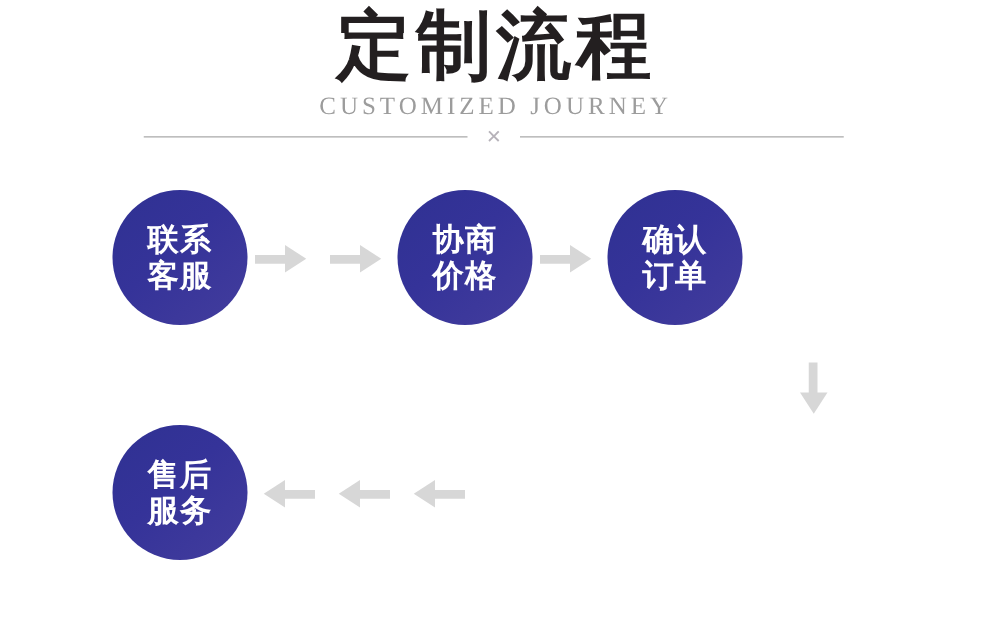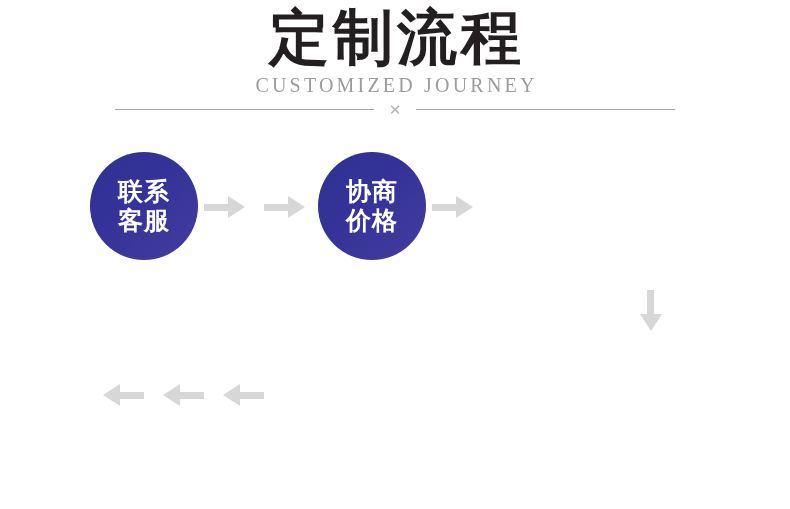--- a/index.html
+++ b/index.html
@@ -204,32 +204,40 @@
     <div class="node">
       <span class="node-label">协商</span>
       <span class="node-label">价格</span>
     </div>
 
     <div class="arrow-h arrow-right">
       <div class="shaft"></div>
       <div class="head"></div>
     </div>
 
+    <div class="node">
+      <span class="node-label">确认</span>
+      <span class="node-label">订单</span>
+    </div>
 
     <div class="spacer-right"></div>
   </div>
 
   <div class="arrow-v">
     <div class="shaft-v"></div>
     <div class="head-v"></div>
   </div>
 
   <div class="row row-2">
     <div class="spacer-left"></div>
 
+    <div class="node">
+      <span class="node-label">售后</span>
+      <span class="node-label">服务</span>
+    </div>
 
     <div class="arrow-h arrow-left">
       <div class="shaft"></div>
       <div class="head"></div>
     </div>
 
 
     <div class="arrow-h arrow-left">
       <div class="shaft"></div>
       <div class="head"></div>

